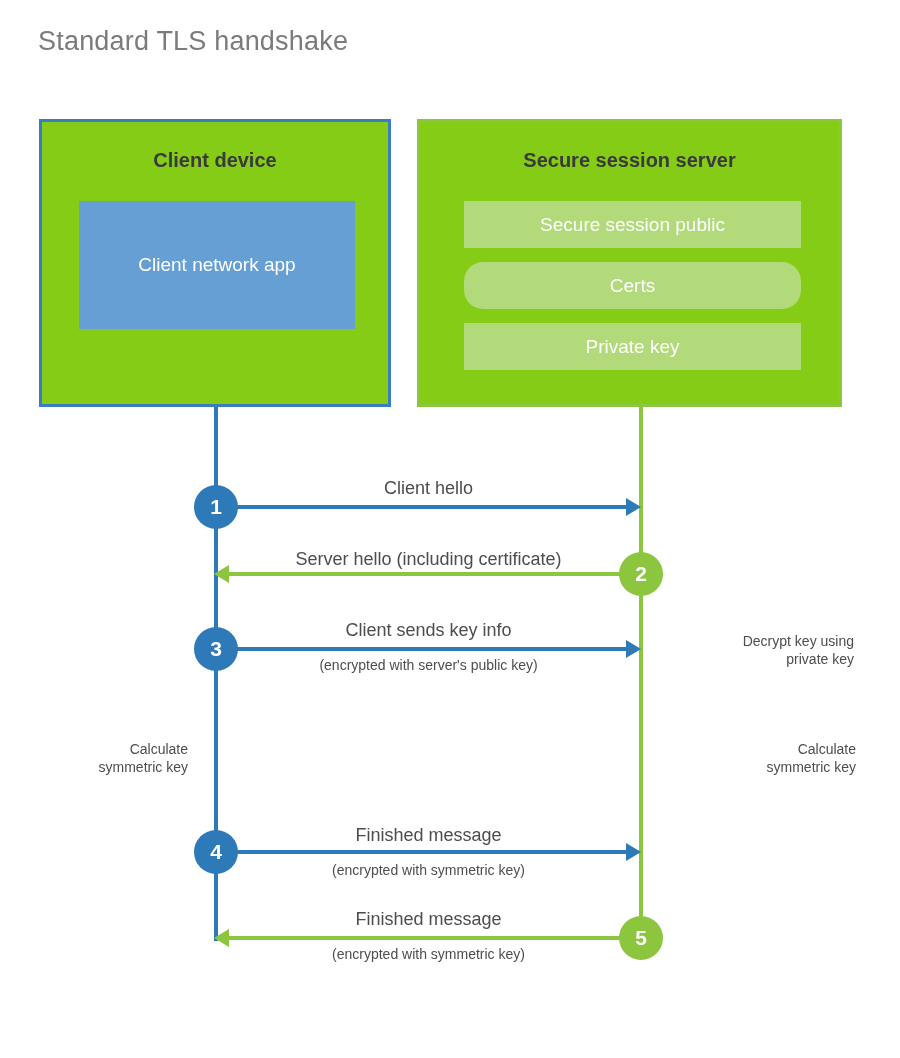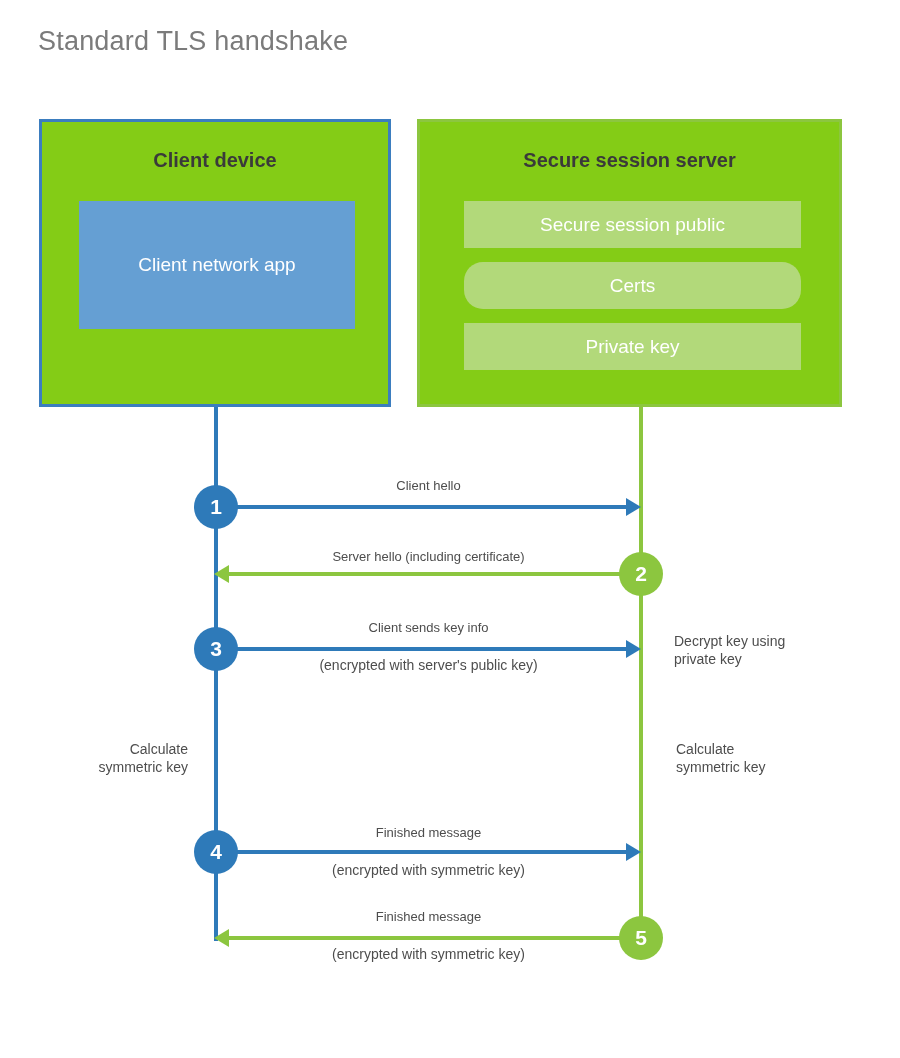--- a/index.html
+++ b/index.html
@@ -145,40 +145,40 @@
     font-size: 21px;
     font-weight: 600;
   }
   .step-circle.blue { background: #2e7ab9; }
   .step-circle.green { background: #8cc63f; }
 
   
   .msg-label {
     position: absolute;
     text-align: center;
-    font-size: 13px;
+    font-size: 18px;
     color: #4d4d4d;
     white-space: nowrap;
   }
   .msg-sub {
     position: absolute;
     text-align: center;
     font-size: 14px;
     color: #4d4d4d;
     white-space: nowrap;
   }
 
   
   .side-note {
     position: absolute;
     font-size: 14px;
     color: #4d4d4d;
     line-height: 1.3;
   }
-  .side-note.right-side { text-align: left; }
+  .side-note.right-side { text-align: right; }
   .side-note.left-side { text-align: right; }
 </style>
 </head>
 <body>
 
 <div id="page-title">Standard TLS handshake</div>
 
 <div class="party-box" id="client-box">
   <div class="party-title">Client device</div>
   <div id="client-app-block">

